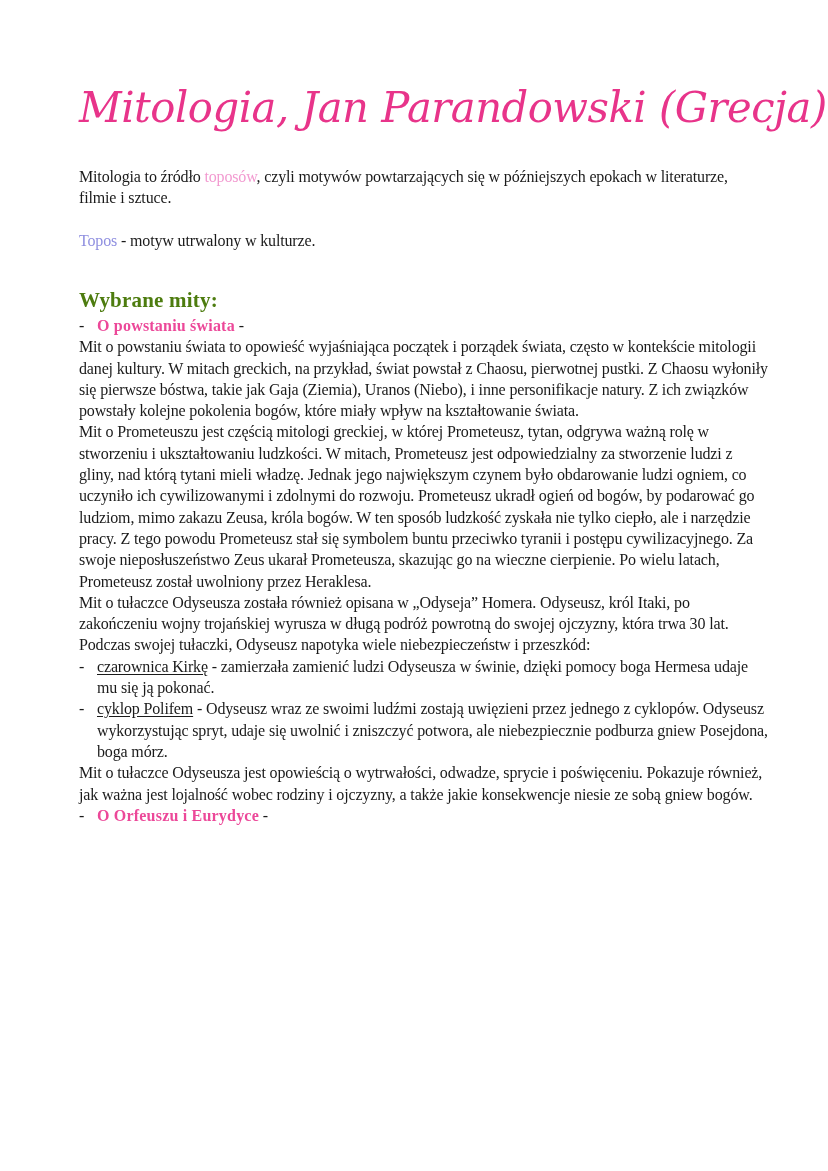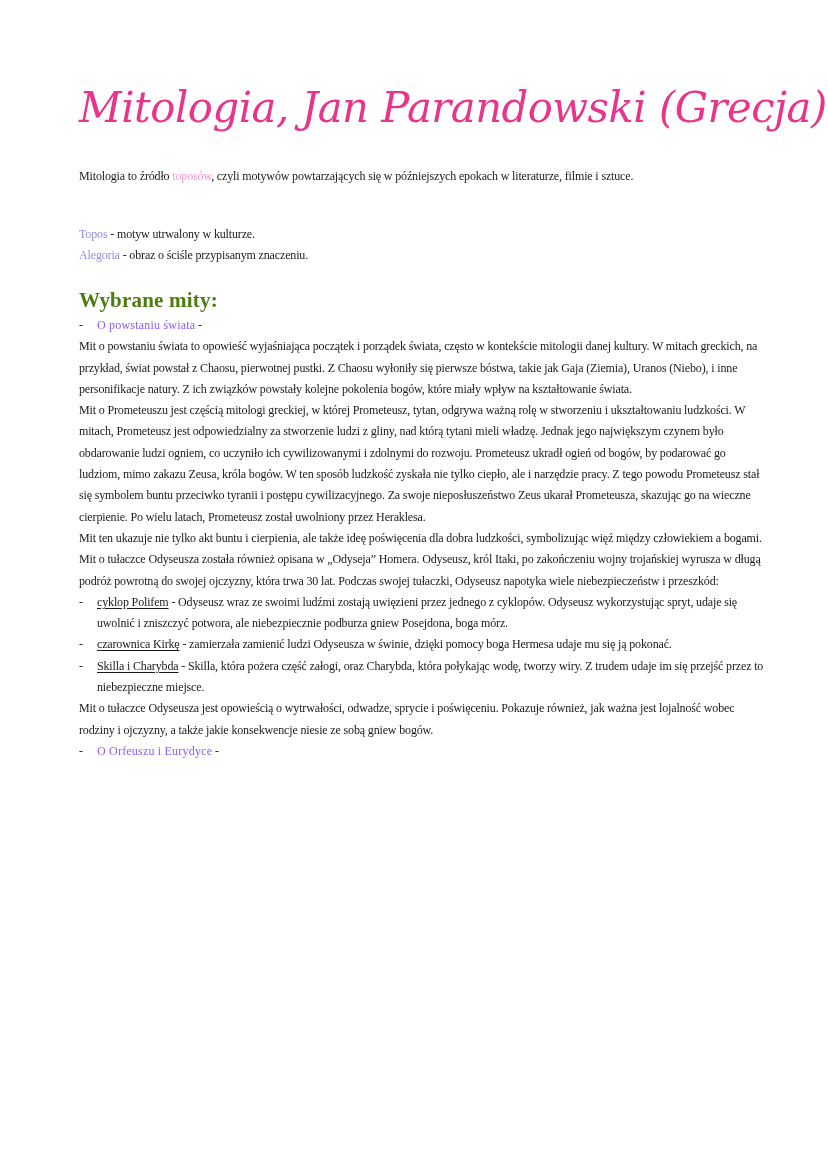--- a/index.html
+++ b/index.html
@@ -28,34 +28,34 @@
       font-family: "DejaVu Serif", "Liberation Serif", serif;
       font-style: italic;
       font-size: 43px;
       color: #e8348a;
       white-space: nowrap;
       letter-spacing: -0.5px;
       transform: scaleX(0.97);
       transform-origin: left center;
     }
     .body-text {
-      font-size: 12px;
+      font-size: 16px;
       line-height: 21.3px;
       letter-spacing: -0.15px;
     }
     .intro {
       position: absolute;
       left: 0;
       top: 166px;
       width: 680px;
     }
     .defs {
       position: absolute;
       left: 0;
-      top: 224px;
+      top: 230px;
       width: 680px;
     }
     .pink-light { color: #f29ad0; }
     .lavender { color: #8f8fe0; }
     .section-heading {
       position: absolute;
       left: 0;
       top: 288px;
       font-size: 21px;
       font-weight: bold;
@@ -65,22 +65,22 @@
     .content {
       position: absolute;
       left: 0;
       top: 315px;
       width: 690px;
     }
     .myth-title-line {
       display: block;
     }
     .myth-title {
-      color: #8b5cf6;
-      font-weight: normal;
+      color: #ec4899;
+      font-weight: bold;
       letter-spacing: 0.2px;
     }
     .dash { display: inline-block; width: 18px; }
     .para { display: block; }
     .bullet {
       display: block;
       padding-left: 18px;
       text-indent: -18px;
     }
     .bullet .dash { text-indent: 0; }
@@ -94,47 +94,40 @@
   <div class="title">Mitologia, Jan Parandowski (Grecja)</div>
 
   <div class="intro body-text">
     <span>Mitologia to źródło </span><span class="pink-light">toposów</span><span>, czyli motywów powtarzających się w późniejszych epokach w literaturze, filmie i sztuce.</span>
   </div>
 
   <div class="defs body-text">
     <div>
       <span class="lavender">Topos</span><span> - motyw utrwalony w kulturze.</span>
     </div>
-    <div>
-      <span class="lavender">Alegoria</span><span> - obraz o ściśle przypisanym znaczeniu.</span>
-    </div>
   </div>
 
   <div class="section-heading">Wybrane mity:</div>
 
   <div class="content body-text">
 
     <div class="myth-title-line">
       <span class="dash">-</span><span class="myth-title">O powstaniu świata</span><span> -</span>
     </div>
     <div class="para">Mit o powstaniu świata to opowieść wyjaśniająca początek i porządek świata, często w kontekście mitologii danej kultury. W mitach greckich, na przykład, świat powstał z Chaosu, pierwotnej pustki. Z Chaosu wyłoniły się pierwsze bóstwa, takie jak Gaja (Ziemia), Uranos (Niebo), i inne personifikacje natury. Z ich związków powstały kolejne pokolenia bogów, które miały wpływ na kształtowanie świata.</div>
 
     <div class="para">Mit o Prometeuszu jest częścią mitologi greckiej, w której Prometeusz, tytan, odgrywa ważną rolę w stworzeniu i ukształtowaniu ludzkości. W mitach, Prometeusz jest odpowiedzialny za stworzenie ludzi z gliny, nad którą tytani mieli władzę. Jednak jego największym czynem było obdarowanie ludzi ogniem, co uczyniło ich cywilizowanymi i zdolnymi do rozwoju. Prometeusz ukradł ogień od bogów, by podarować go ludziom, mimo zakazu Zeusa, króla bogów. W ten sposób ludzkość zyskała nie tylko ciepło, ale i narzędzie pracy.  Z tego powodu Prometeusz stał się symbolem buntu przeciwko tyranii i postępu cywilizacyjnego. Za swoje nieposłuszeństwo Zeus ukarał Prometeusza, skazując go na wieczne cierpienie. Po wielu latach, Prometeusz został uwolniony przez Heraklesa.</div>
-    <div class="para">Mit ten ukazuje nie tylko akt buntu i cierpienia, ale także ideę poświęcenia dla dobra ludzkości, symbolizując więź między człowiekiem a bogami.</div>
 
     <div class="para">Mit o tułaczce Odyseusza została również opisana w „Odyseja” Homera. Odyseusz, król Itaki, po zakończeniu wojny trojańskiej wyrusza w długą podróż powrotną do swojej ojczyzny, która trwa 30 lat. Podczas swojej tułaczki, Odyseusz napotyka wiele niebezpieczeństw i przeszkód:</div>
 
     <div class="bullet">
-      <span class="dash">-</span><span class="u">cyklop Polifem</span><span> - Odyseusz wraz ze swoimi ludźmi zostają uwięzieni przez jednego z cyklopów. Odyseusz wykorzystując spryt, udaje się uwolnić i zniszczyć potwora, ale niebezpiecznie podburza gniew Posejdona, boga mórz.</span>
-    </div>
-    <div class="bullet">
       <span class="dash">-</span><span class="u">czarownica Kirkę</span><span> - zamierzała zamienić ludzi Odyseusza w świnie, dzięki pomocy boga Hermesa udaje mu się ją pokonać.</span>
     </div>
     <div class="bullet">
-      <span class="dash">-</span><span class="u">Skilla i Charybda</span><span> - Skilla, która pożera część załogi, oraz Charybda, która połykając wodę, tworzy wiry. Z trudem udaje im się przejść przez to niebezpieczne miejsce.</span>
+      <span class="dash">-</span><span class="u">cyklop Polifem</span><span> - Odyseusz wraz ze swoimi ludźmi zostają uwięzieni przez jednego z cyklopów. Odyseusz wykorzystując spryt, udaje się uwolnić i zniszczyć potwora, ale niebezpiecznie podburza gniew Posejdona, boga mórz.</span>
     </div>
     <div class="para">Mit o tułaczce Odyseusza jest opowieścią o wytrwałości, odwadze, sprycie i poświęceniu. Pokazuje również, jak ważna jest lojalność wobec rodziny i ojczyzny, a także jakie konsekwencje niesie ze sobą gniew bogów.</div>
 
     <div class="myth-title-line">
       <span class="dash">-</span><span class="myth-title">O Orfeuszu i Eurydyce</span><span> -</span>
     </div>
 
   </div>
 </div>
 

